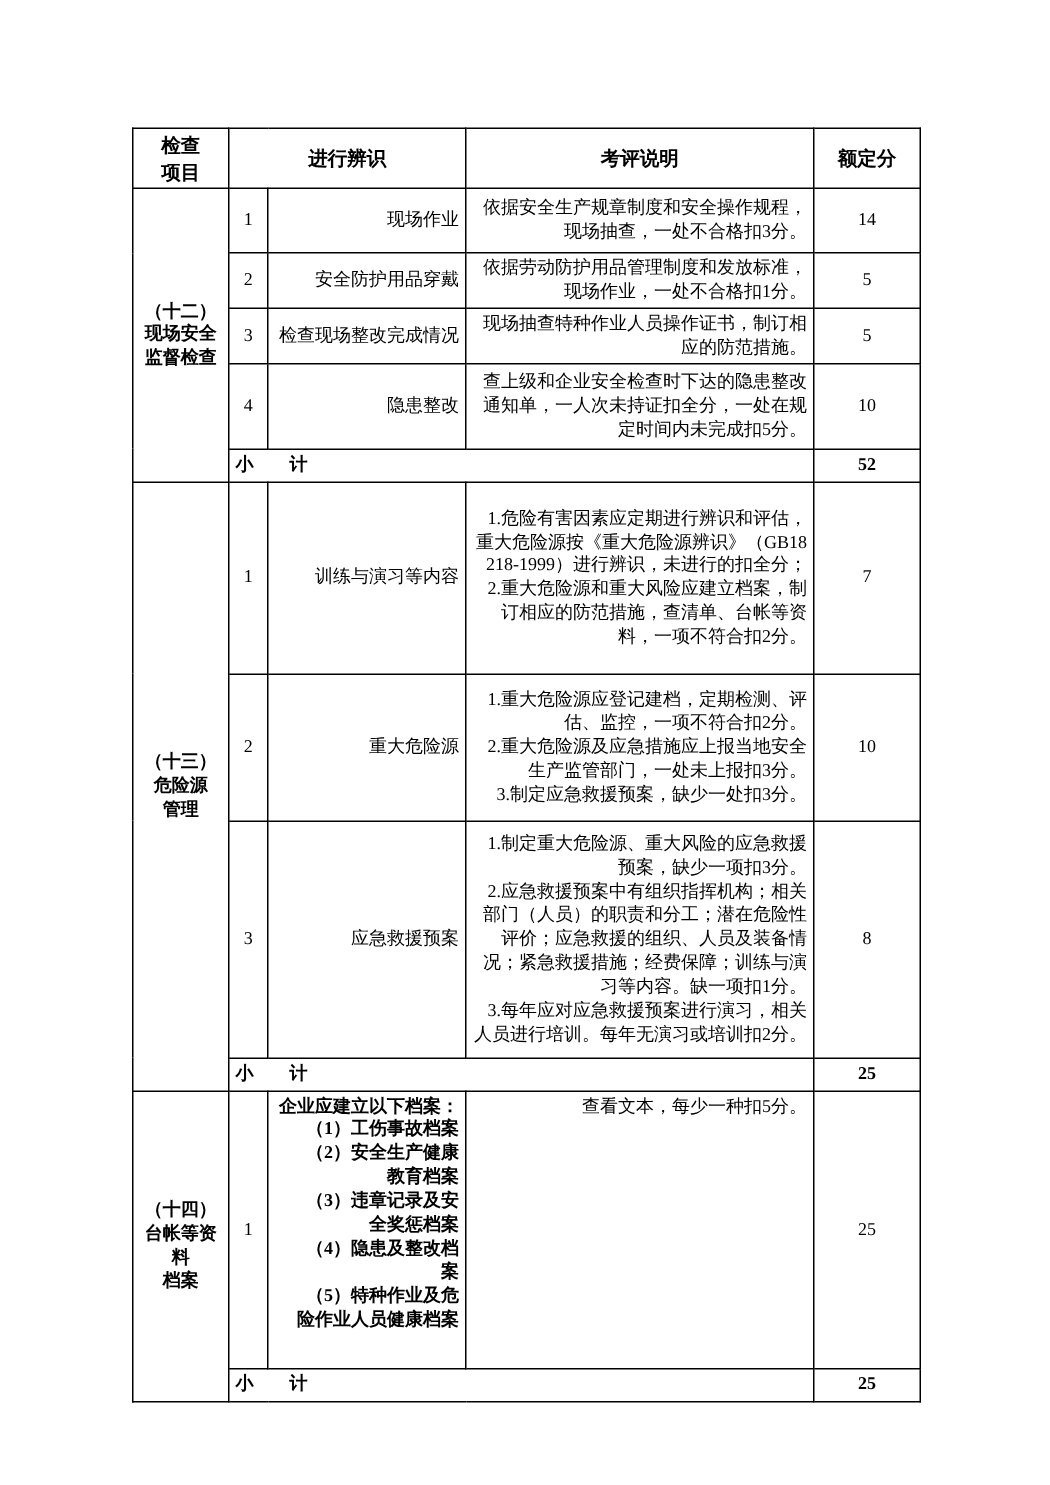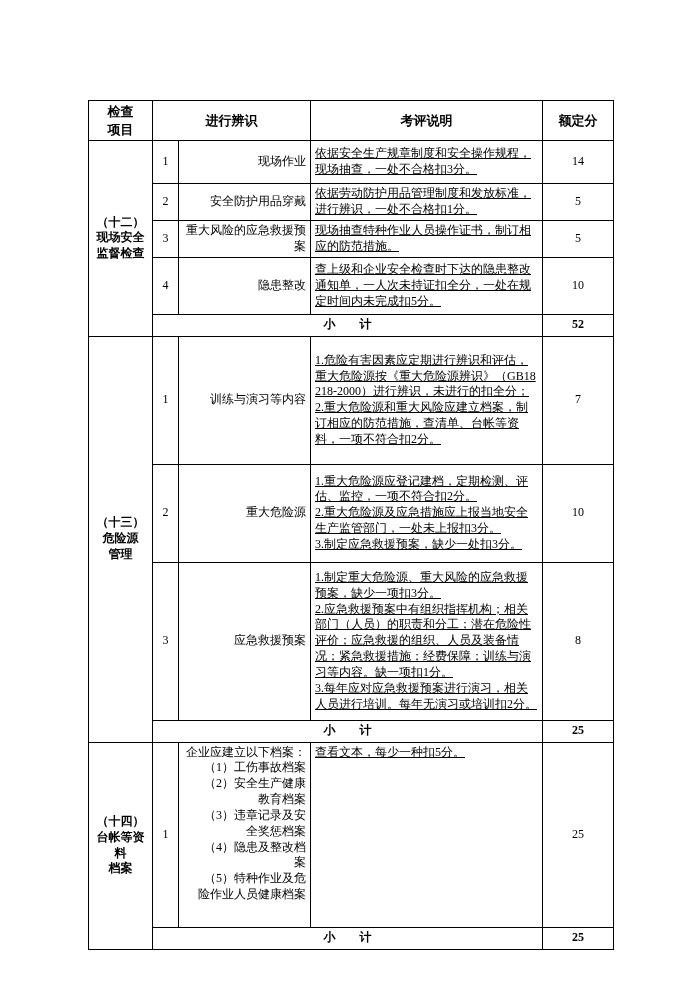--- a/index.html
+++ b/index.html
@@ -11,21 +11,21 @@
     font-family: "Liberation Serif", "DejaVu Serif", serif;
   }
   .page {
     position: relative;
     width: 700px; height: 990px;
     background: #ffffff;
     overflow: hidden;
   }
   .insp-table {
     position: absolute;
-    left: 88px; top: 100px;
+    left: 88px; top: 85px;
     width: 525px;
     border-collapse: collapse;
     table-layout: fixed;
     padding-left: 48px;
   }
   .insp-table th, .insp-table td {
     border: 1px solid #000000;
     font-size: 12px;
     line-height: 1.32;
     padding: 2px 4px;
@@ -36,34 +36,34 @@
     font-size: 13px;
     font-weight: bold;
     text-align: center;
     vertical-align: middle;
   }
   .c-item   { width: 64px; }
   .c-no     { width: 26px; }
   .c-content{ width: 132px; }
   .c-expl   { width: 232px; }
   .c-score  { width: 71px; }
-  .pre { white-space: pre-line; }
+  .pre { white-space: pre-line; font-weight: bold; }
   .section-name {
     text-align: center;
     vertical-align: middle;
     white-space: pre-line;
     font-weight: bold;
   }
   .num   { text-align: center; vertical-align: middle; }
   .content { text-align: right; vertical-align: middle; }
-  .expl  { text-align: left; vertical-align: middle; white-space: pre-line; text-decoration: underline; }
+  .expl  { text-align: right; vertical-align: middle; white-space: pre-line; }
   .score { text-align: center; vertical-align: middle; }
   .top   { vertical-align: top; }
   .subtotal-row td { font-weight: bold; }
-  .subtotal-label { text-align: center; vertical-align: middle; }
+  .subtotal-label { vertical-align: middle; }
 </style>
 </head>
 <body>
 
 <div class="page">
   <table class="insp-table">
     <colgroup>
       <col class="c-item">
       <col class="c-no">
       <col class="c-content">
@@ -85,47 +85,47 @@
 现场安全
 监督检查</td>
         <td class="num">1</td>
         <td class="content">现场作业</td>
         <td class="expl">依据安全生产规章制度和安全操作规程，现场抽查，一处不合格扣3分。</td>
         <td class="score">14</td>
       </tr>
       <tr style="height:37px">
         <td class="num">2</td>
         <td class="content">安全防护用品穿戴</td>
-        <td class="expl">依据劳动防护用品管理制度和发放标准，进行辨识，一处不合格扣1分。</td>
+        <td class="expl">依据劳动防护用品管理制度和发放标准，现场作业，一处不合格扣1分。</td>
         <td class="score">5</td>
       </tr>
       <tr style="height:35px">
         <td class="num">3</td>
-        <td class="content">重大风险的应急救援预案</td>
+        <td class="content">检查现场整改完成情况</td>
         <td class="expl">现场抽查特种作业人员操作证书，制订相应的防范措施。</td>
         <td class="score">5</td>
       </tr>
       <tr style="height:57px">
         <td class="num">4</td>
         <td class="content">隐患整改</td>
         <td class="expl">查上级和企业安全检查时下达的隐患整改通知单，一人次未持证扣全分，一处在规定时间内未完成扣5分。</td>
         <td class="score">10</td>
       </tr>
       <tr class="subtotal-row" style="height:22px">
         <td class="subtotal-label" colspan="3">小　　计</td>
         <td class="score">52</td>
       </tr>
 
       <tr style="height:128px">
         <td class="section-name" rowspan="4">（十三）
 危险源
 管理</td>
         <td class="num">1</td>
         <td class="content">训练与演习等内容</td>
-        <td class="expl">1.危险有害因素应定期进行辨识和评估，重大危险源按《重大危险源辨识》（GB18218-2000）进行辨识，未进行的扣全分；
+        <td class="expl">1.危险有害因素应定期进行辨识和评估，重大危险源按《重大危险源辨识》（GB18218-1999）进行辨识，未进行的扣全分；
 2.重大危险源和重大风险应建立档案，制订相应的防范措施，查清单、台帐等资料，一项不符合扣2分。</td>
         <td class="score">7</td>
       </tr>
       <tr style="height:98px">
         <td class="num">2</td>
         <td class="content">重大危险源</td>
         <td class="expl">1.重大危险源应登记建档，定期检测、评估、监控，一项不符合扣2分。
 2.重大危险源及应急措施应上报当地安全生产监管部门，一处未上报扣3分。
 3.制定应急救援预案，缺少一处扣3分。</td>
         <td class="score">10</td>

